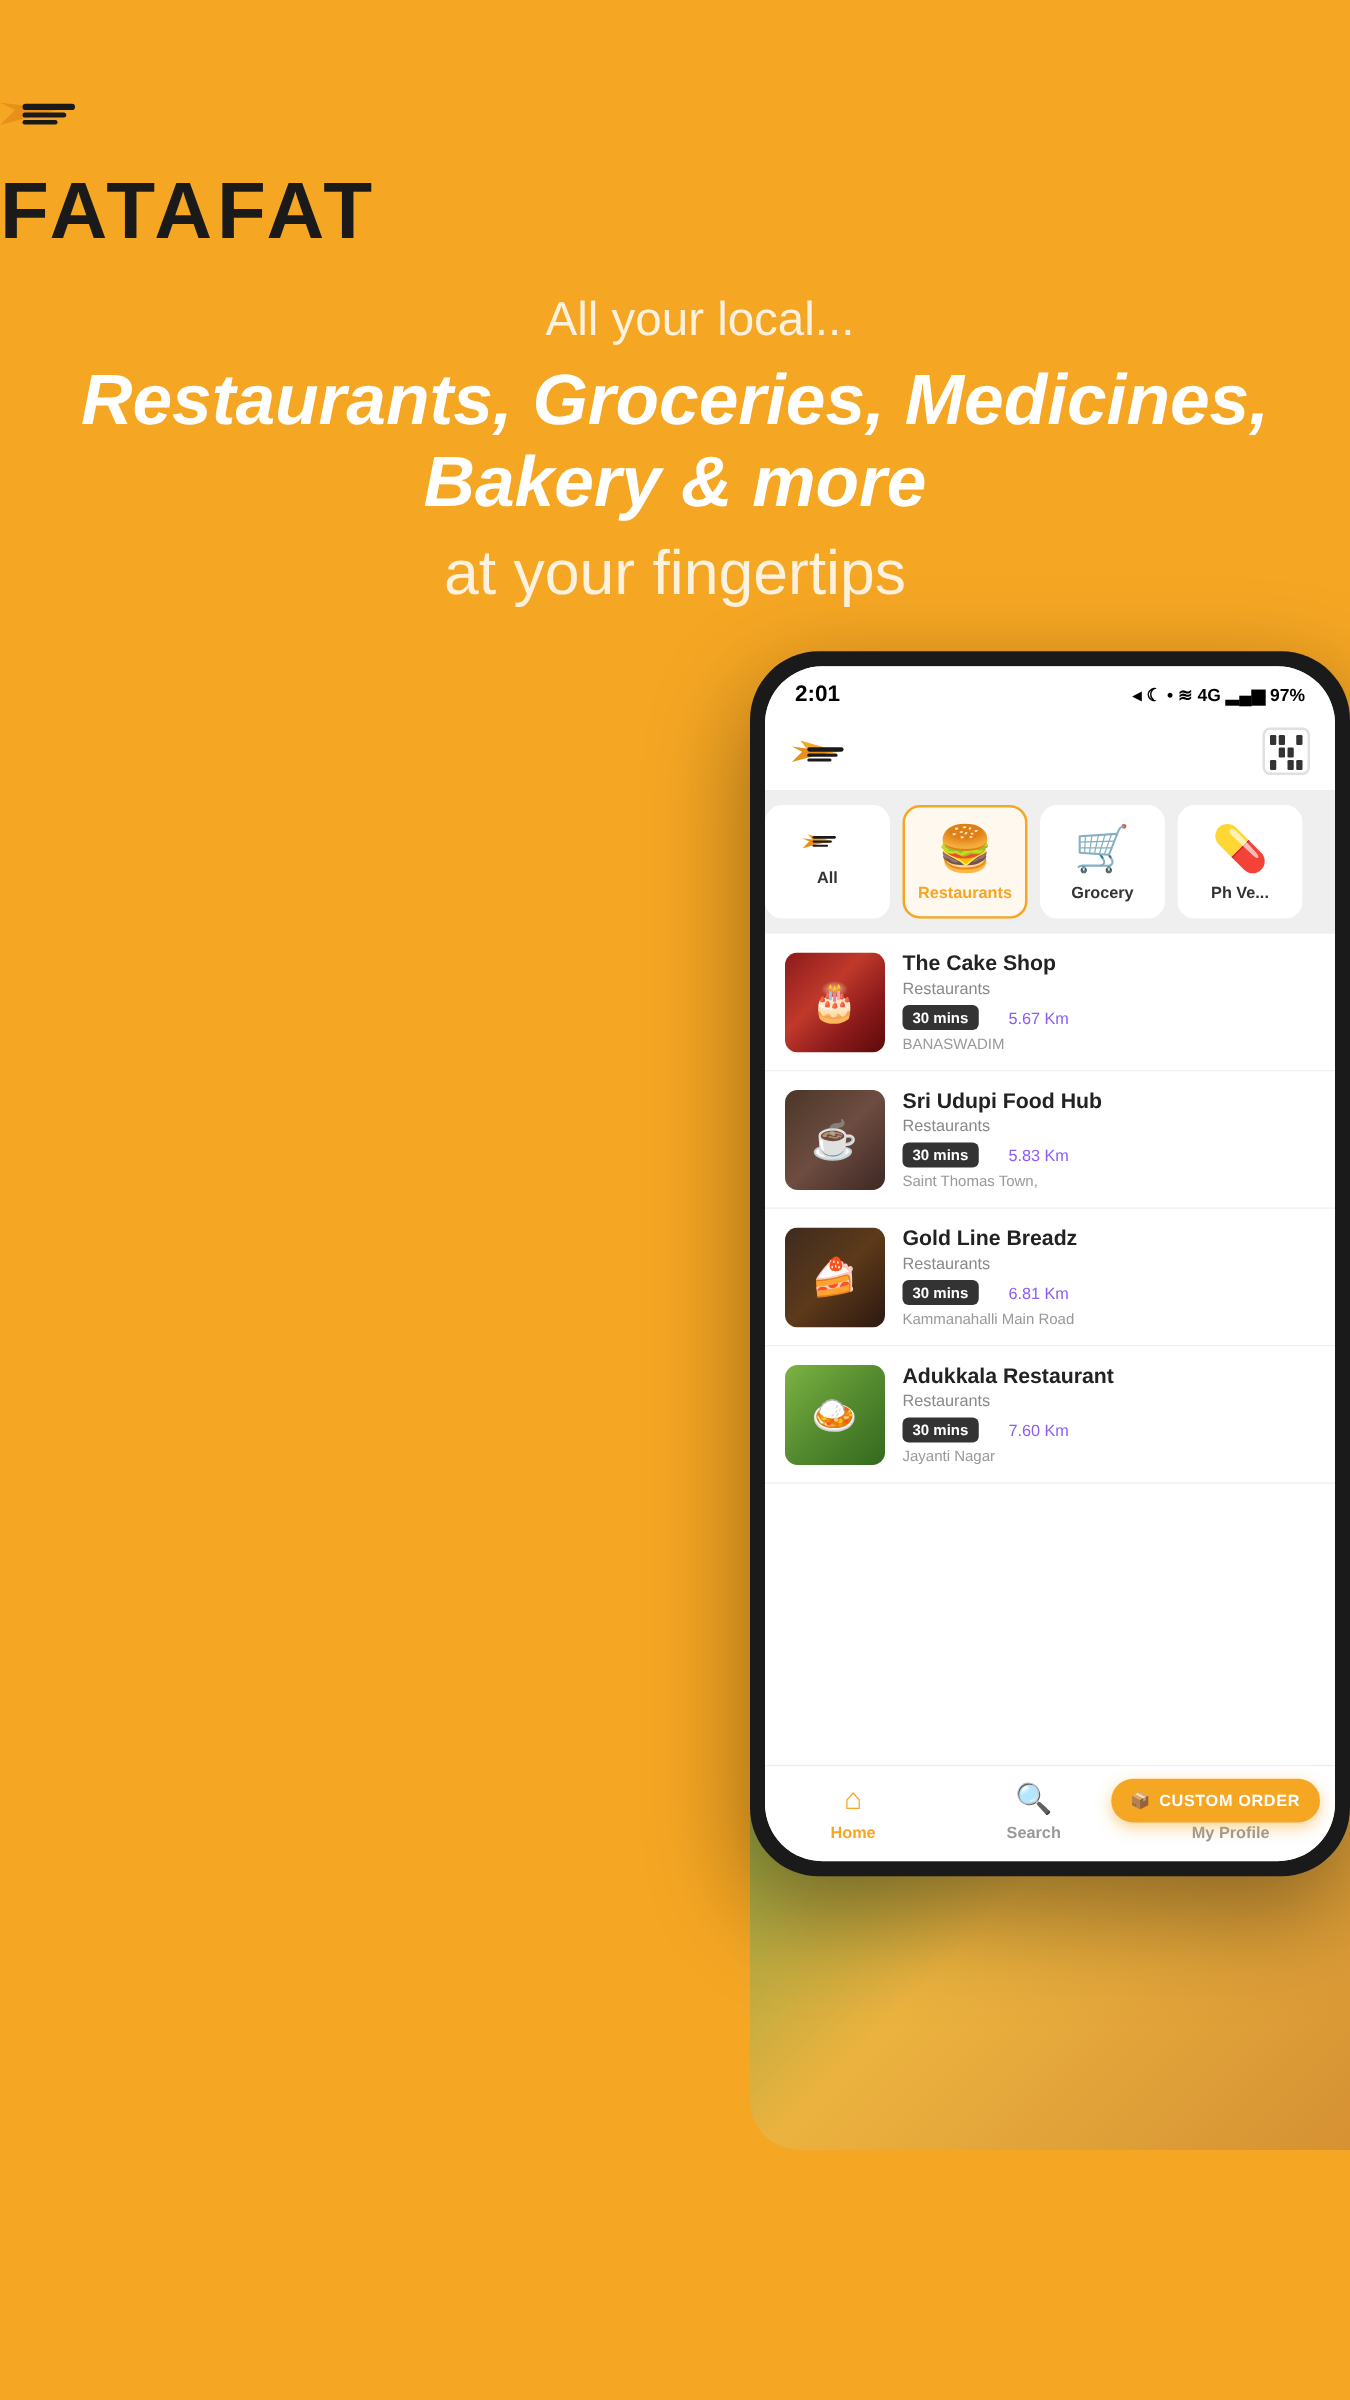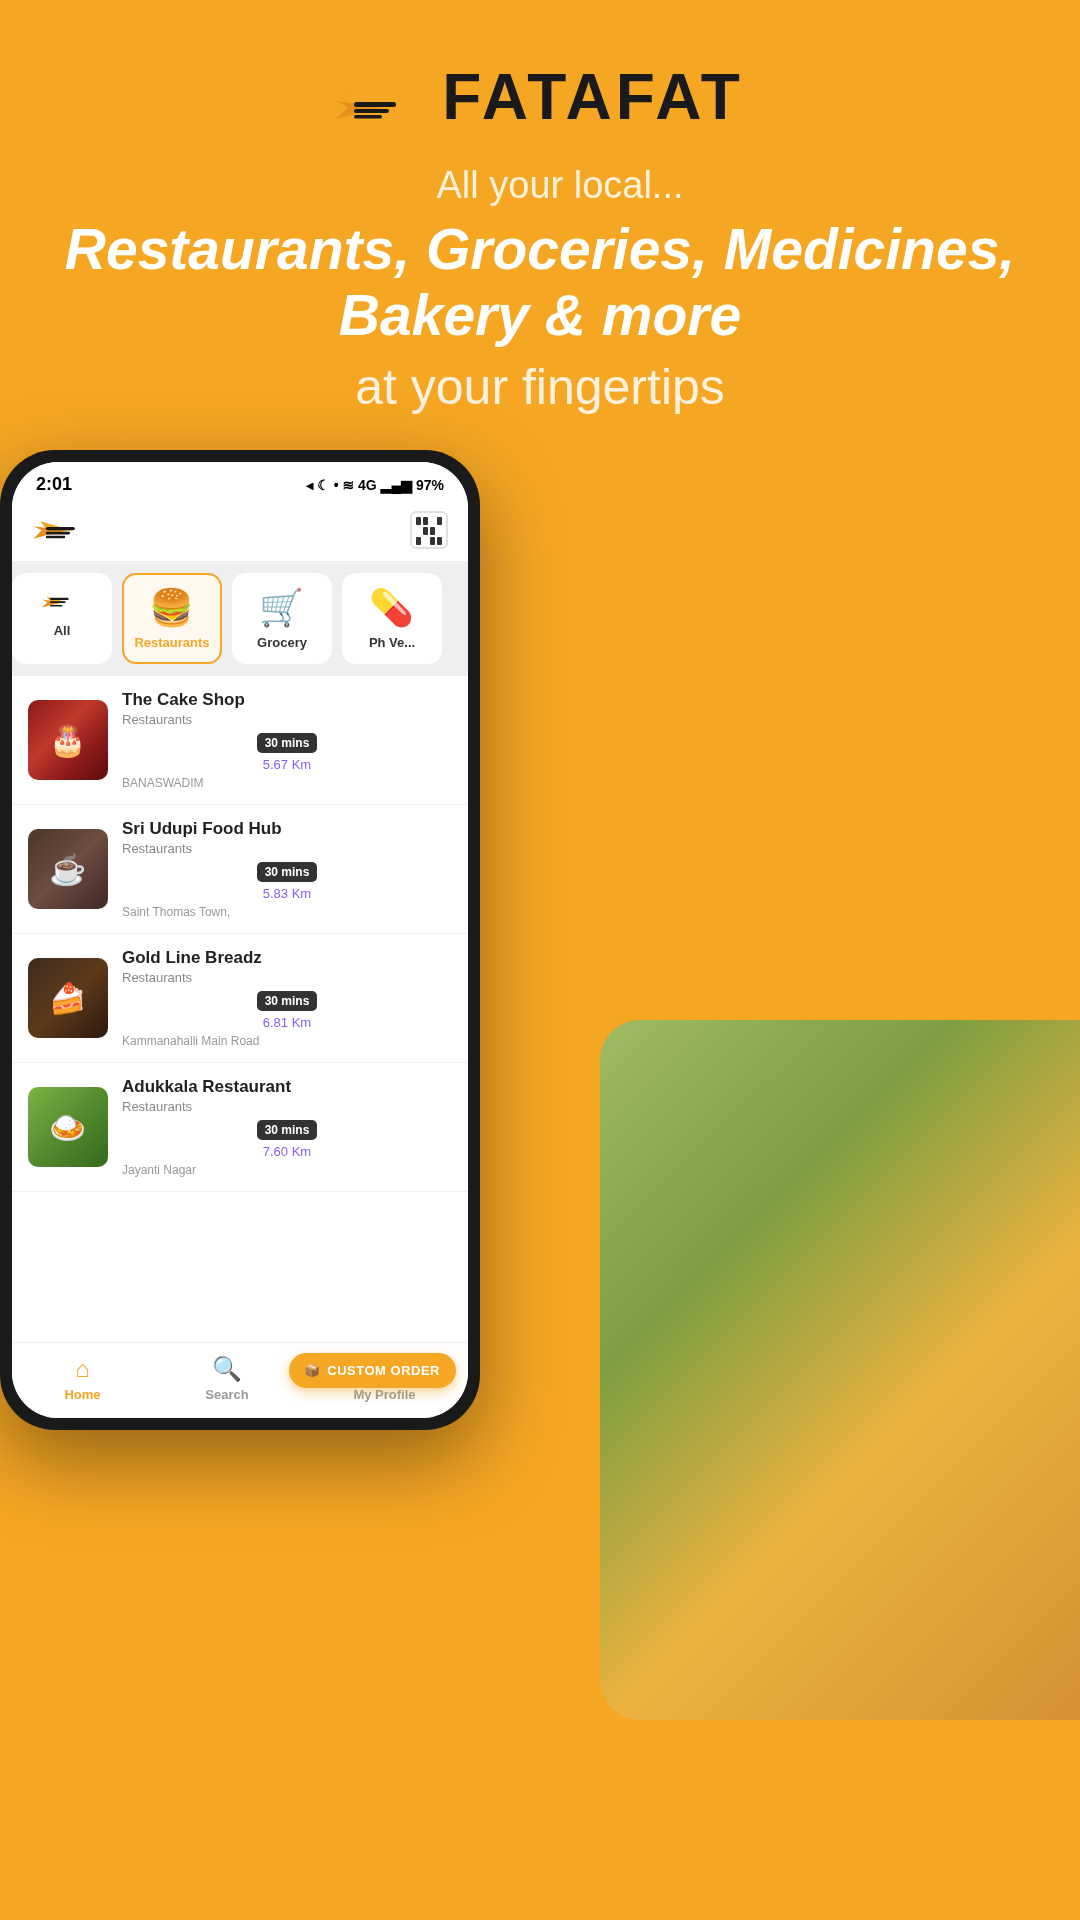--- a/index.html
+++ b/index.html
@@ -29,24 +29,25 @@
     
     .header {
       position: relative;
       z-index: 2;
       text-align: center;
       padding-top: 60px;
     }
 
     .logo-area {
       display: flex;
-      align-items: flex-end;
+      align-items: flex-start;
       justify-content: center;
       gap: 16px;
       margin-bottom: 30px;
+      flex-direction: column;
     }
 
     .logo-text {
       font-size: 64px;
       font-weight: 800;
       color: #1a1a1a;
       letter-spacing: 4px;
     }
 
     .tagline-sub {
@@ -72,21 +73,21 @@
       color: rgba(255,255,255,0.85);
       font-weight: 400;
       margin-bottom: 34px;
     }
 
     
     .phone-wrapper {
       position: relative;
       z-index: 2;
       display: flex;
-      justify-content: flex-start;
+      justify-content: flex-end;
     }
 
     .phone {
       width: 480px;
       height: 980px;
       background: #1a1a1a;
       border-radius: 55px;
       padding: 12px;
       box-shadow: 0 30px 80px rgba(0,0,0,0.4);
       position: relative;
@@ -201,21 +202,21 @@
       width: 80px;
       height: 80px;
       border-radius: 10px;
       flex-shrink: 0;
       overflow: hidden;
     }
 
     .restaurant-info { flex: 1; }
     .restaurant-name { font-size: 17px; font-weight: 700; color: #222; margin-bottom: 2px; }
     .restaurant-type { font-size: 13px; color: #888; margin-bottom: 6px; }
-    .restaurant-meta { display: flex; align-items: center; gap: 4px; margin-bottom: 4px; flex-direction: column; }
+    .restaurant-meta { display: flex; align-items: center; gap: 24px; margin-bottom: 4px; }
     .time-badge {
       background: #333;
       color: white;
       font-size: 12px;
       font-weight: 600;
       padding: 3px 8px;
       border-radius: 5px;
     }
     .distance { font-size: 13px; color: #8b5cf6; }
     .location { font-size: 12px; color: #999; }

